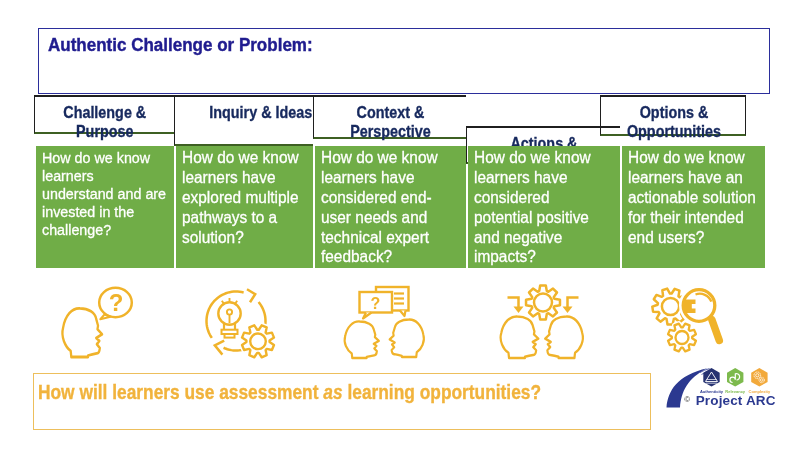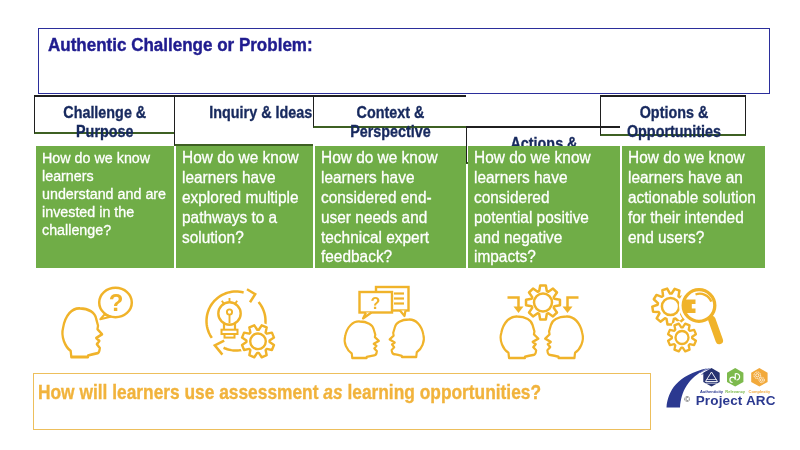--- a/index.html
+++ b/index.html
@@ -7,21 +7,21 @@
 <body>
 <div style="position:absolute;left:38px;top:28px;width:732px;height:66px;border:1.4px solid #2B2E9B;box-sizing:border-box;">
   <div style="position:absolute;left:8.6px;top:5.7px;font-size:18px;line-height:20px;font-weight:bold;color:#201C8F;-webkit-text-stroke:0.4px #201C8F;transform:scaleX(0.945);transform-origin:0 0;white-space:nowrap;">Authentic Challenge or Problem:</div>
 </div>
 <div style="position:absolute;left:34px;top:95px;width:139.5px;height:39px;border-top:2px solid #1f1f1f;border-left:1.5px solid #1f1f1f;border-bottom:2.5px solid #3E6023;box-sizing:border-box;overflow:visible;">
     <div style="width:166.1px;transform:scaleX(0.84);transform-origin:0 0;padding-top:5.5px;text-align:center;font-weight:bold;font-size:17.1px;line-height:19.3px;color:#17295E;-webkit-text-stroke:0.35px #17295E;">Challenge &amp;<br>Purpose</div>
   </div>
 <div style="position:absolute;left:173.5px;top:95px;width:139.5px;height:50.5px;border-top:2px solid #1f1f1f;border-left:1.5px solid #1f1f1f;border-bottom:2.5px solid #3E6023;box-sizing:border-box;overflow:visible;padding-left:16px;">
     <div style="width:166.1px;transform:scaleX(0.84);transform-origin:0 0;padding-top:5.5px;text-align:center;font-weight:bold;font-size:17.1px;line-height:19.3px;color:#17295E;-webkit-text-stroke:0.35px #17295E;">Inquiry &amp; Ideas</div>
   </div>
-<div style="position:absolute;left:313px;top:95px;width:153px;height:33px;border-top:2px solid #1f1f1f;border-left:1.5px solid #1f1f1f;border-bottom:2.5px solid #3E6023;box-sizing:border-box;overflow:visible;">
+<div style="position:absolute;left:313px;top:95px;width:153px;height:44px;border-top:2px solid #1f1f1f;border-left:1.5px solid #1f1f1f;border-bottom:2.5px solid #3E6023;box-sizing:border-box;overflow:visible;">
     <div style="width:182.1px;transform:scaleX(0.84);transform-origin:0 0;padding-top:5.5px;text-align:center;font-weight:bold;font-size:17.1px;line-height:19.3px;color:#17295E;-webkit-text-stroke:0.35px #17295E;">Context &amp;<br>Perspective</div>
   </div>
 <div style="position:absolute;left:466px;top:95px;width:154px;height:38px;border-top:2px solid #1f1f1f;border-left:1.5px solid #1f1f1f;border-bottom:2.5px solid #3E6023;box-sizing:border-box;overflow:visible;margin-top:31px;">
     <div style="width:183.3px;transform:scaleX(0.84);transform-origin:0 0;padding-top:5.5px;text-align:center;font-weight:bold;font-size:17.1px;line-height:19.3px;color:#17295E;-webkit-text-stroke:0.35px #17295E;">Actions &amp;<br>Consequences</div>
   </div>
 <div style="position:absolute;left:600px;top:95px;width:146px;height:41px;border-top:2px solid #1f1f1f;border-left:1.5px solid #1f1f1f;border-right:1.5px solid #1f1f1f;border-bottom:2.5px solid #3E6023;box-sizing:border-box;overflow:visible;">
     <div style="width:173.8px;transform:scaleX(0.84);transform-origin:0 0;padding-top:5.5px;text-align:center;font-weight:bold;font-size:17.1px;line-height:19.3px;color:#17295E;-webkit-text-stroke:0.35px #17295E;">Options &amp;<br>Opportunities</div>
   </div>
 <div style="position:absolute;left:35.5px;top:145.5px;width:138.0px;height:122.5px;background:#70AD47;box-sizing:border-box;padding:3.9px 0 0 6px;overflow:hidden;">
     <div style="width:141.2px;transform:scaleX(0.935);transform-origin:0 0;font-size:15.3px;line-height:18.0px;color:#fff;-webkit-text-stroke:0.3px #fff;">How do we know<br>learners<br>understand and are<br>invested in the<br>challenge?</div>

